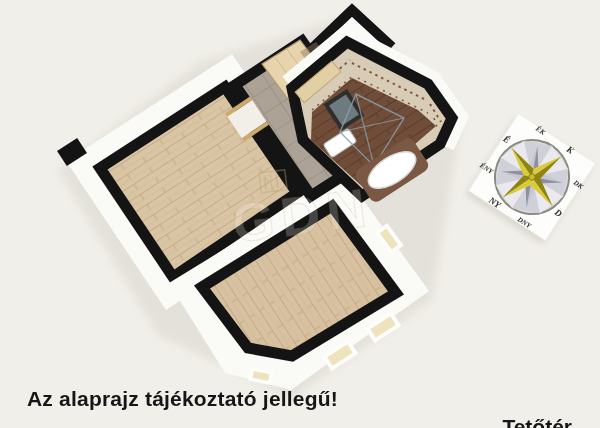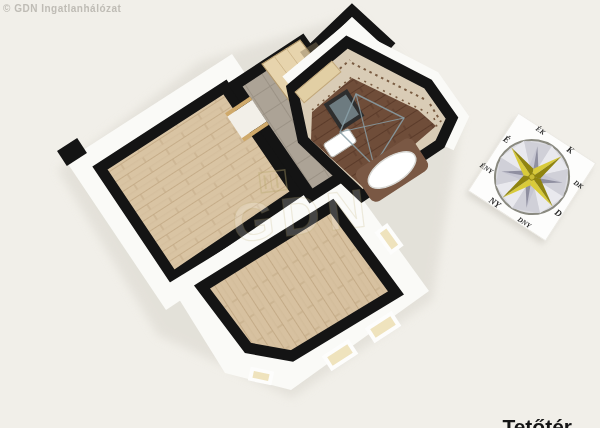--- a/index.html
+++ b/index.html
@@ -209,17 +209,17 @@
         <text transform="translate(33,33) rotate(68)" text-anchor="middle" dominant-baseline="middle" font-size="7">DK</text>
         <text transform="translate(0,45) rotate(68)" text-anchor="middle" dominant-baseline="middle">D</text>
         <text transform="translate(-33,33) rotate(68)" text-anchor="middle" dominant-baseline="middle" font-size="7">DNY</text>
         <text transform="translate(-46,0) rotate(68)" text-anchor="middle" dominant-baseline="middle">NY</text>
         <text transform="translate(-33,-33) rotate(68)" text-anchor="middle" dominant-baseline="middle" font-size="7">ÉNY</text>
       </g>
     </g>
   </g>
 </svg>
 
-  <div class="wm-topleft">© GDN Ingatlanhálózat</div>
-
+
+  <div class="footer-note">Az alaprajz tájékoztató jellegű!</div>
   <div class="floor-label">Tetőtér</div>
 
 </div>
 
 </body></html>

